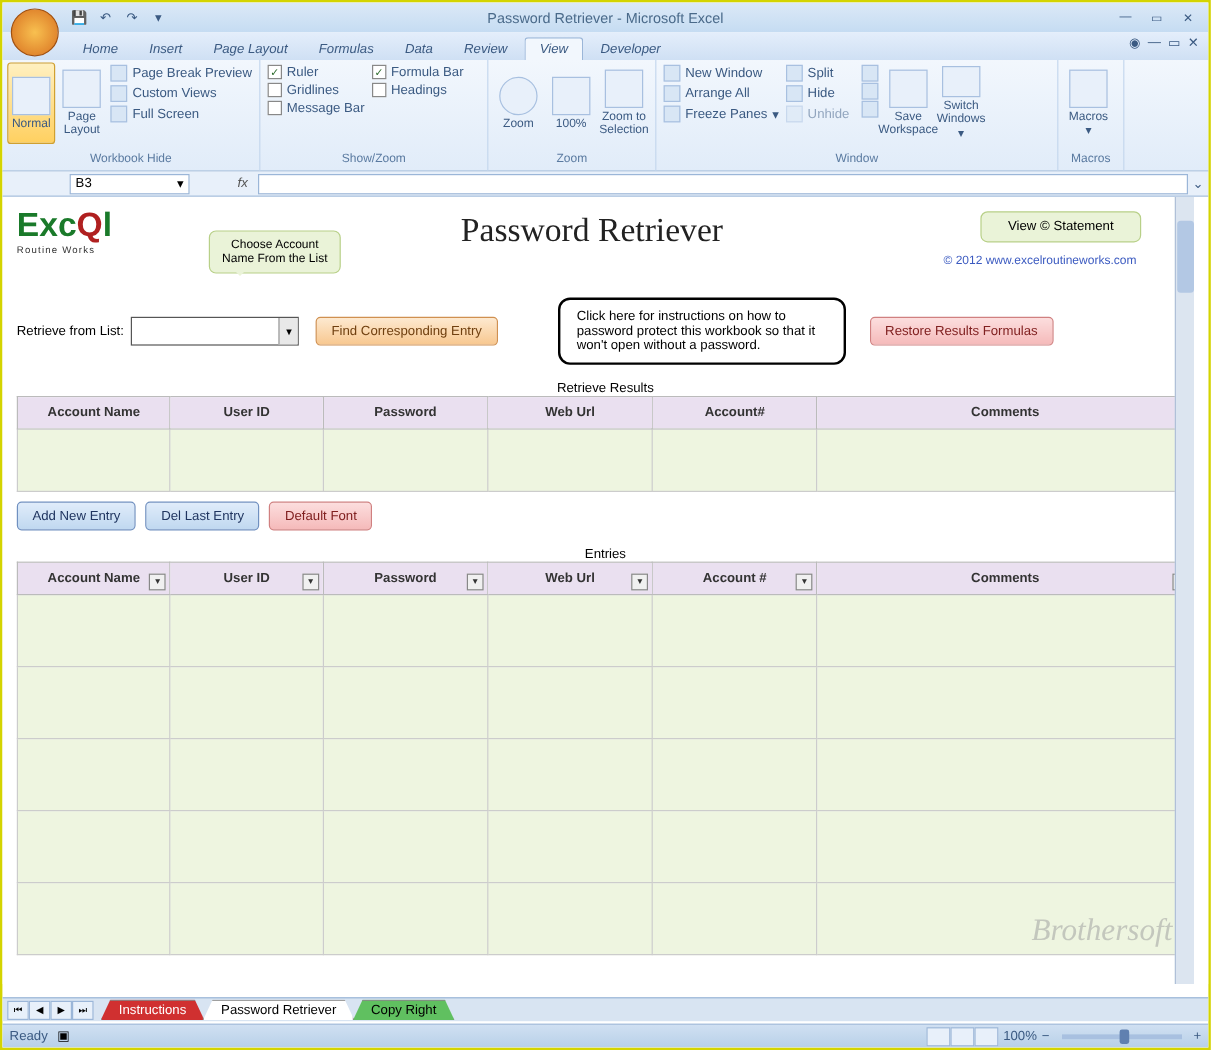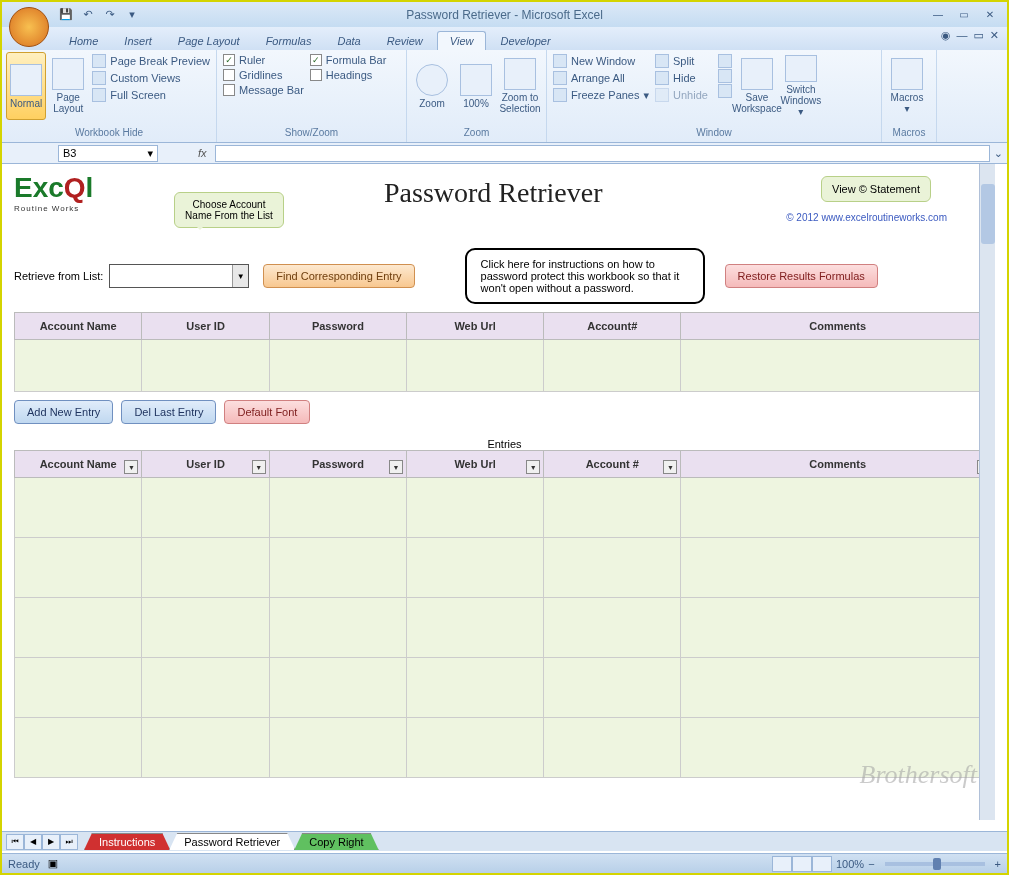--- a/index.html
+++ b/index.html
@@ -36,21 +36,21 @@
 .sheet-content { padding: 8px 12px; }
 .top-row { display: flex; align-items: flex-start; }
 .logo { width: 120px; }
 .logo-text { font-size: 28px; font-weight: bold; }
 .logo-text .g { color: #1a7a2a; }
 .logo-text .r { color: #b02020; }
 .logo-sub { font-size: 8px; color: #333; letter-spacing: 1px; }
 .callout { background: #eaf3d8; border: 1px solid #b8d088; border-radius: 6px; padding: 6px 10px; font-size: 10px; text-align: center; width: 110px; margin-left: 40px; margin-top: 20px; position: relative; }
 .callout::after { content: ""; position: absolute; left: 20px; bottom: -8px; border: 5px solid transparent; border-top-color: #eaf3d8; }
 .page-title { font-size: 28px; font-family: Georgia, serif; color: #222; margin-left: 100px; margin-top: 5px; }
-.view-stmt { background: #eaf3d8; border: 1px solid #b8d088; border-radius: 6px; padding: 6px 10px; font-size: 11px; position: absolute; right: 76px; top: 12px; }
+.view-stmt { background: #eaf3d8; border: 1px solid #b8d088; border-radius: 6px; padding: 6px 22px; font-size: 11px; position: absolute; right: 56px; top: 12px; }
 .copyright { position: absolute; right: 60px; top: 48px; font-size: 10px; color: #3b5ac0; }
 .retrieve-row { display: flex; align-items: center; margin-top: 20px; margin-bottom: 8px; }
 .retrieve-label { font-size: 11px; margin-right: 6px; }
 .combo { width: 140px; height: 24px; border: 1px solid #555; background: #fff; display: flex; }
 .combo-arrow { width: 16px; background: #e8e8e8; border-left: 1px solid #999; margin-left: auto; display: flex; align-items: center; justify-content: center; font-size: 8px; }
 .btn { padding: 5px 12px; border-radius: 4px; border: 1px solid; font-size: 11px; cursor: pointer; }
 .btn-orange { background: linear-gradient(#fde9d0, #f8c890); border-color: #d09050; color: #704010; }
 .btn-pink { background: linear-gradient(#fcdede, #f5baba); border-color: #d08080; color: #802020; }
 .btn-blue { background: linear-gradient(#e0ecfa, #c0d8f0); border-color: #7090c0; color: #203560; }
 .instruction-box { border: 2.5px solid #000; border-radius: 10px; padding: 8px 14px; font-size: 11px; width: 240px; margin-left: 50px; }
@@ -269,20 +269,21 @@
     <div class="retrieve-row">
       <span class="retrieve-label">Retrieve from List:</span>
       <div class="combo">
           <span class="combo-arrow">▼</span>
         </div>
       <button class="btn btn-orange" style="margin-left:14px">Find Corresponding Entry</button>
       <div class="instruction-box">Click here for instructions on how to password protect this workbook so that it won't open without a password.</div>
       <button class="btn btn-pink" style="margin-left:20px">Restore Results Formulas</button>
     </div>
 
+    <div class="section-label">Retrieve Results</div>
     <table class="tbl">
       <tbody>
           <tr>
         <th style="width:13%">Account Name</th>
         <th style="width:13%">User ID</th>
         <th style="width:14%">Password</th>
         <th style="width:14%">Web Url</th>
         <th style="width:14%">Account#</th>
         <th>Comments</th>
       </tr>

